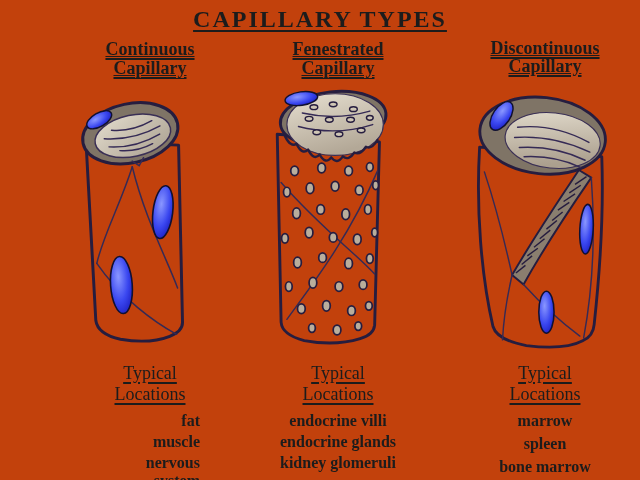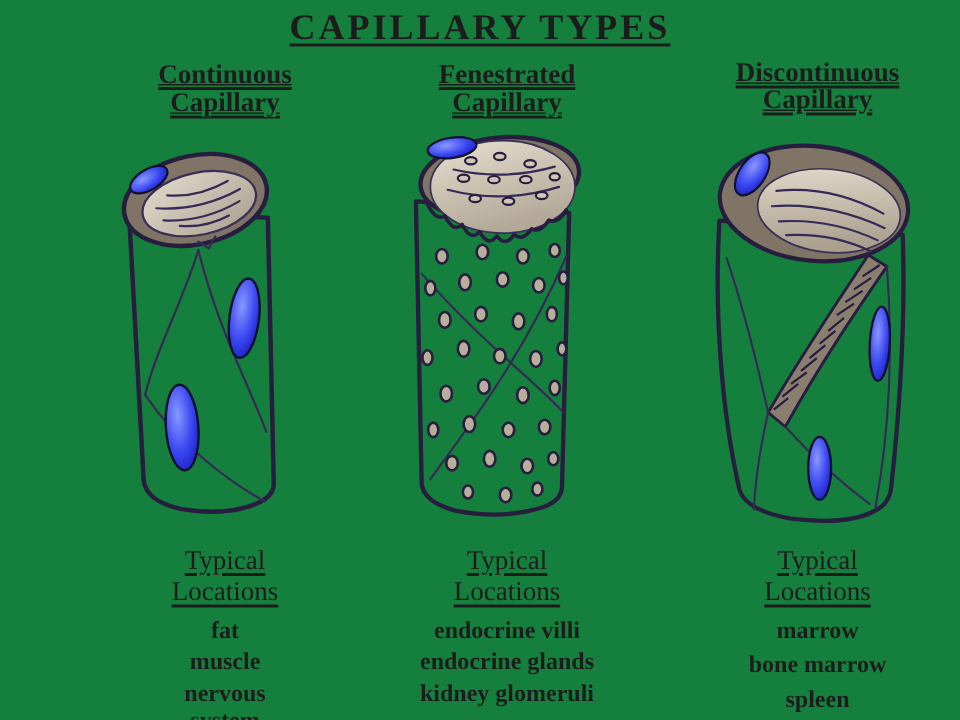--- a/index.html
+++ b/index.html
@@ -1,35 +1,35 @@
 <!DOCTYPE html>
 <html><head>
 <meta charset="utf-8">
 <style>
   html,body{margin:0;padding:0;}
   .page{
-    position:relative;width:640px;height:480px;background:#15803d;
+    position:relative;width:640px;height:480px;background:#c2410c;
     font-family:"Liberation Serif", serif;color:#1c1c1c;overflow:hidden;
   }
   .title{
     position:absolute;top:6px;left:0;width:100%;text-align:center;
     font-size:24px;font-weight:bold;letter-spacing:2px;
   }
   .u{text-decoration:underline;text-decoration-thickness:2px;text-underline-offset:3px;}
   .col{position:absolute;top:40px;width:190px;text-align:center;}
   .col-continuous{left:55px;}
   .col-fenestrated{left:243px;}
   .col-discontinuous{left:450px;}
   .col-heading{height:46px;font-size:18px;font-weight:bold;line-height:1.08;text-decoration:underline;}
   .col-discontinuous .col-heading{line-height:0.98;}
   .figure{height:272px;display:flex;justify-content:center;align-items:flex-start;}
   .loc-heading{margin-top:5px;font-size:18px;font-weight:normal;line-height:1.15;}
   .loc-list{margin-top:8px;font-size:16px;font-weight:bold;line-height:1.12;}
   .loc-item{margin:3px auto;max-width:150px;}
-  .col-continuous .loc-item{max-width:100px;}
+  .col-continuous .loc-item{max-width:100px;text-align:right;}
   .col-discontinuous .loc-item{margin:5px auto;}
   svg .outline{stroke:#261d3f;stroke-linejoin:round;stroke-linecap:round;fill:none;}
   svg .seam{stroke:#352a55;stroke-width:1.5;fill:none;stroke-linecap:round;}
 </style>
 </head>
 <body>
 
 <div class="page">
 
   <div class="title"><span class="u">CAPILLARY TYPES</span></div>
@@ -237,18 +237,18 @@
         <ellipse cx="121" cy="150" rx="7" ry="26" transform="rotate(3 121 150)" fill="url(#d-blue)" stroke="#101030" stroke-width="1.6"></ellipse>
         <ellipse cx="79" cy="237" rx="8" ry="22" fill="url(#d-blue)" stroke="#101030" stroke-width="1.6"></ellipse>
       </svg>
     </div>
     <div class="loc-heading">
       <span class="u">Typical</span><br>
       <span class="u">Locations</span>
     </div>
     <div class="loc-list">
       <div class="loc-item">marrow</div>
+      <div class="loc-item">spleen</div>
       <div class="loc-item">bone marrow</div>
-      <div class="loc-item">spleen</div>
     </div>
   </div>
 
 </div>
 
 </body></html>

